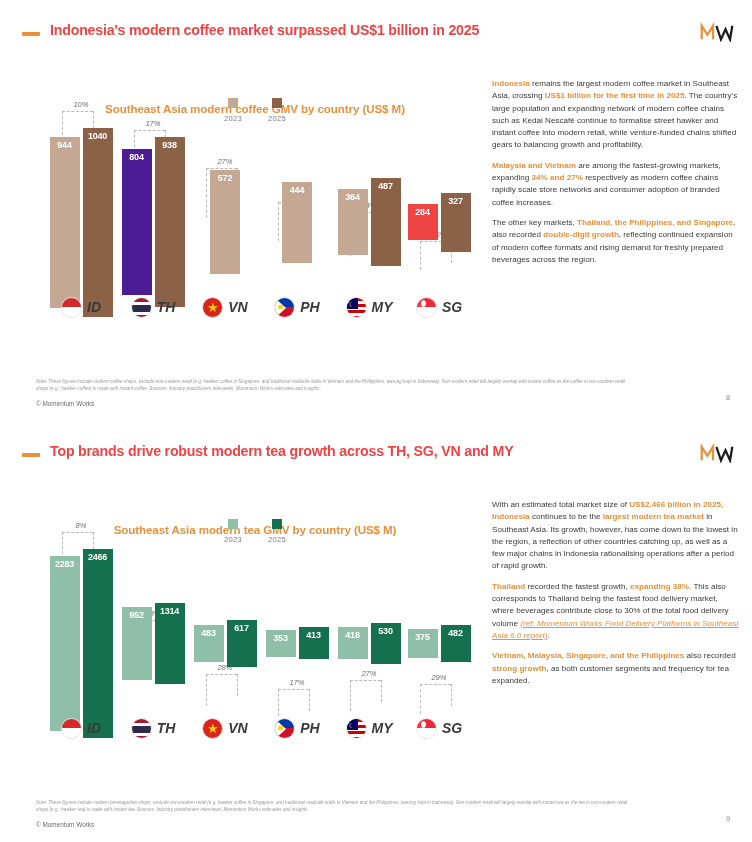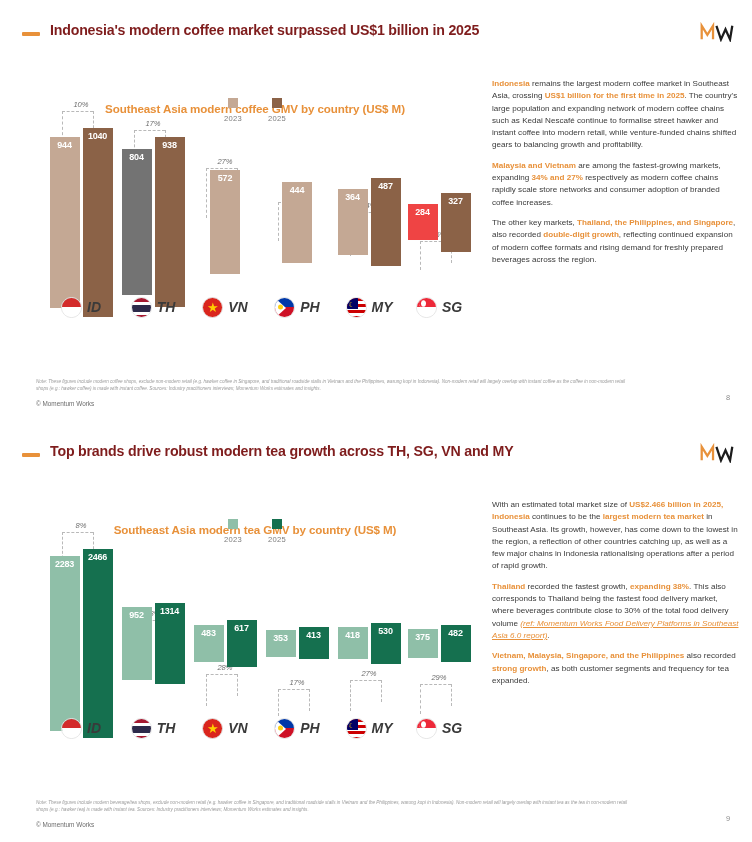--- a/index.html
+++ b/index.html
@@ -14,21 +14,21 @@
 
   
   .slide-header { position: absolute; left: 0; top: 18px; width: 752px; height: 34px; }
   .title-dash {
     position: absolute; left: 22px; top: 14px;
     width: 18px; height: 4px; background: #E8913A; border-radius: 1px;
   }
   .slide-title {
     position: absolute; left: 50px; top: 4px;
     font-size: 14.2px; font-weight: bold; letter-spacing: -0.2px;
-    color: #7f1d1d; white-space: nowrap;
+    color: #ef4444; white-space: nowrap;
   }
   .logo { position: absolute; right: 18px; top: 4px; width: 34px; height: 20px; }
 
   
   .chart-area { position: absolute; left: 30px; top: 60px; width: 450px; height: 310px; }
   .chart-title {
     position: absolute; left: 0; top: 14px; width: 450px;
     text-align: center; font-size: 11.6px; font-weight: bold; color: #E8913A;
     letter-spacing: -0.1px;
     margin-top: 28px;
@@ -142,21 +142,21 @@
               </span>
               <span class="ccode">ID</span>
             </div>
           </div>
           <div class="group" style="left:82px">
             <div class="bars">
               <div class="growth" style="top:-3px">17%</div>
               <div class="connector" style="left:14px;width:31px;top:8px"></div>
               <div class="conn-left" style="left:14px;top:8px;height:46px"></div>
               <div class="conn-right" style="left:45px;top:8px;height:22px"></div>
-              <div class="bar" style="height:146px;background:#737373">
+              <div class="bar" style="height:146px;background:#4c1d95">
                 <span class="bar-val">804</span>
               </div>
               <div class="bar" style="height:170px;background:#8B6247">
                 <span class="bar-val">938</span>
               </div>
             </div>
             <div class="country">
               <span class="flag f-th" style="background:#fff">
                 <span class="s" style="top:0;height:4px;background:#A51931"></span>
                 <span class="s" style="top:4px;height:3px;background:#fff"></span>

